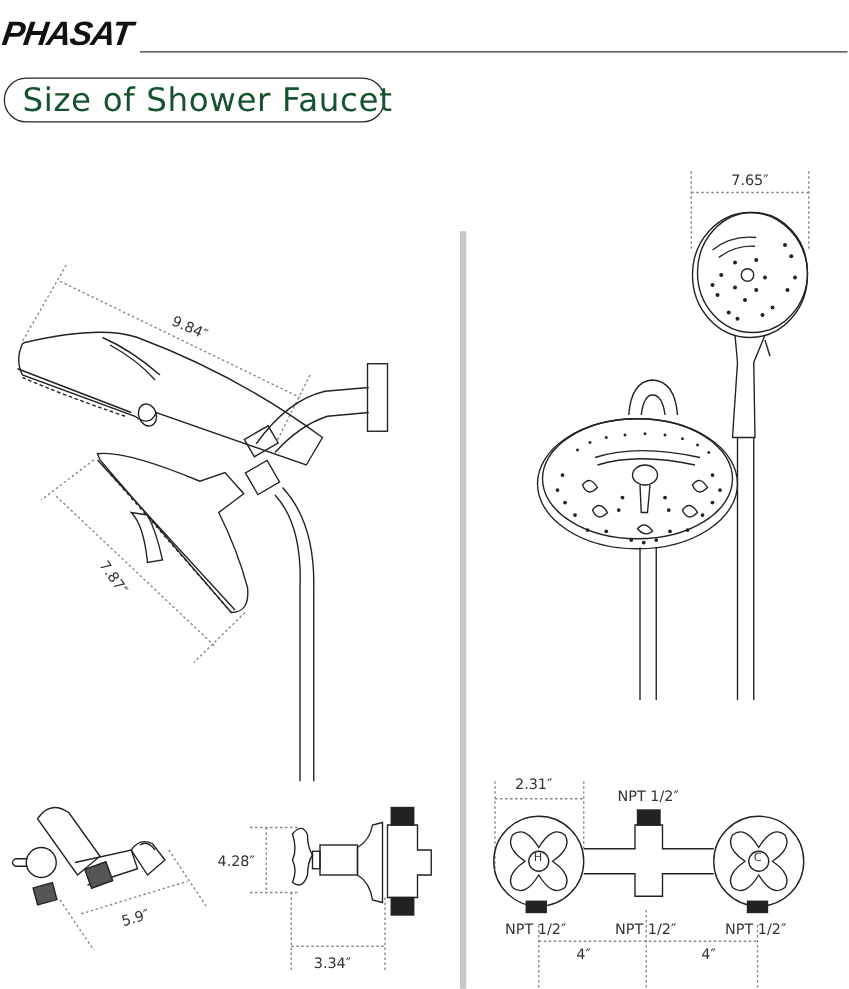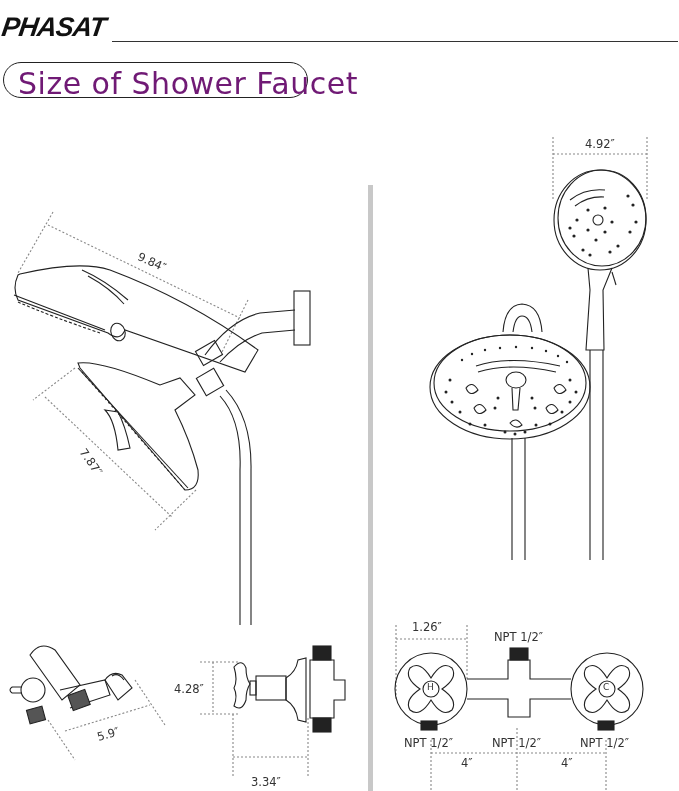--- a/index.html
+++ b/index.html
@@ -1,21 +1,21 @@
 <!DOCTYPE html>
 <html><head>
 <meta charset="utf-8">
 <style>
   html,body{margin:0;padding:0;background:#fff;}
   body{width:679px;height:791px;position:relative;overflow:hidden;font-family:"DejaVu Sans","Liberation Sans",sans-serif;color:#222;}
   .abs{position:absolute;}
   .brand{left:2px;top:12px;font-family:"Liberation Sans",sans-serif;font-style:italic;font-weight:bold;font-size:27px;letter-spacing:-1px;color:#111;transform:skewX(-8deg);}
   .brand-rule{left:112px;top:41px;width:566px;height:1px;background:#333;}
   .title-pill{left:3px;top:62px;width:305px;height:36px;border:1.5px solid #222;border-radius:18px;box-sizing:border-box;}
-  .title-text{left:18px;top:66px;font-size:30px;letter-spacing:0.5px;color:#701a75;}
+  .title-text{left:18px;top:66px;font-size:26px;letter-spacing:0.5px;color:#14532d;}
   .divider{left:368px;top:185px;width:5px;height:606px;background:#c8c8c8;}
   .dim{font-size:11.5px;color:#333;white-space:nowrap;}
   svg.art{position:absolute;left:0;top:0;}
 </style>
 </head>
 <body>
 
 <div class="abs brand">PHASAT</div>
 <div class="abs brand-rule"></div>
 <div class="abs title-pill"></div>
@@ -187,25 +187,25 @@
     <rect x="598" y="721" width="16" height="9" fill="#222"></rect>
     <line x1="431" y1="740" x2="431" y2="790" stroke="#888" stroke-dasharray="2,2"></line>
     <line x1="517" y1="728" x2="517" y2="790" stroke="#888" stroke-dasharray="2,2"></line>
     <line x1="606" y1="740" x2="606" y2="790" stroke="#888" stroke-dasharray="2,2"></line>
     <line x1="431" y1="753" x2="606" y2="753" stroke="#888" stroke-dasharray="2,2"></line>
   </g>
 </svg>
 
 <div class="abs dim" style="left:137px;top:255px;transform:rotate(24deg);">9.84″</div>
 <div class="abs dim" style="left:76px;top:455px;transform:rotate(55deg);">7.87″</div>
-<div class="abs dim" style="left:585px;top:137px;">4.92″</div>
+<div class="abs dim" style="left:585px;top:137px;">7.65″</div>
 <div class="abs dim" style="left:97px;top:727px;transform:rotate(-16deg);">5.9″</div>
 <div class="abs dim" style="left:174px;top:682px;">4.28″</div>
-<div class="abs dim" style="left:251px;top:763px;margin-top:12px;">3.34″</div>
-<div class="abs dim" style="left:412px;top:620px;">1.26″</div>
+<div class="abs dim" style="left:251px;top:763px;">3.34″</div>
+<div class="abs dim" style="left:412px;top:620px;">2.31″</div>
 <div class="abs dim" style="left:494px;top:630px;">NPT 1/2″</div>
 <div class="abs dim" style="left:404px;top:736px;">NPT 1/2″</div>
 <div class="abs dim" style="left:492px;top:736px;">NPT 1/2″</div>
 <div class="abs dim" style="left:580px;top:736px;">NPT 1/2″</div>
 <div class="abs dim" style="left:461px;top:756px;">4″</div>
 <div class="abs dim" style="left:561px;top:756px;">4″</div>
 <div class="abs dim" style="left:427px;top:682px;font-size:9px;">H</div>
 <div class="abs dim" style="left:603px;top:682px;font-size:9px;">C</div>
 
 </body></html>

